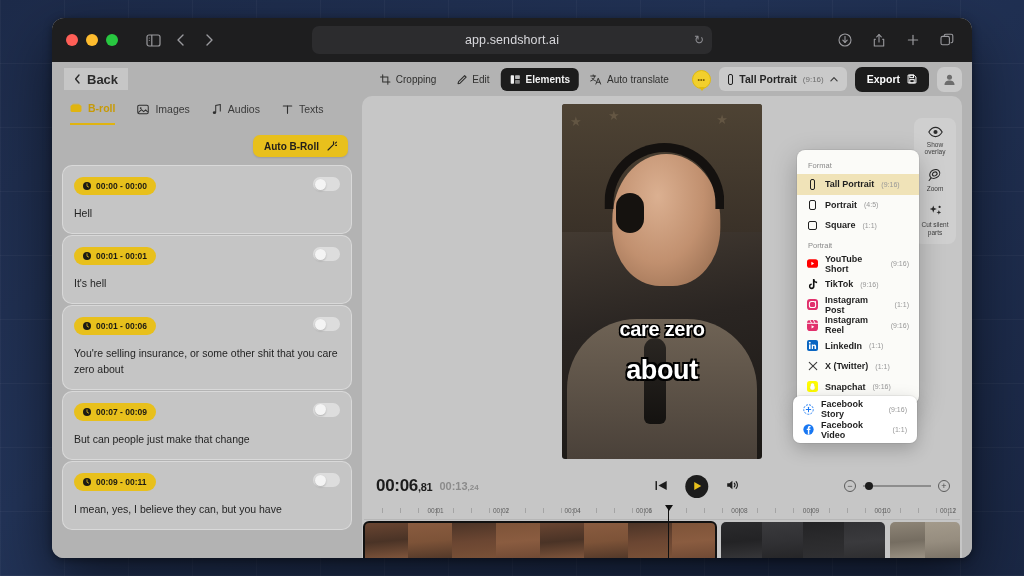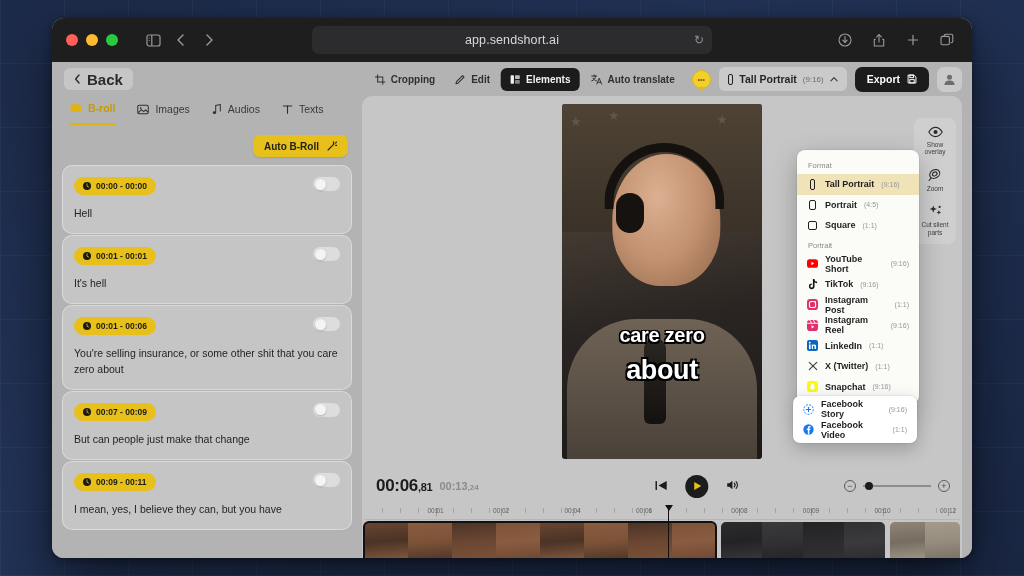--- a/index.html
+++ b/index.html
@@ -48,27 +48,27 @@
   .right-icons { position: absolute; right: 12px; display: flex; gap: 8px; align-items: center; }
 
   
   .app { flex: 1; background: #b3b3b3; display: flex; flex-direction: column; position: relative; }
   .apphead {
     height: 34px; flex: 0 0 34px; display: flex; align-items: center;
     padding: 0 12px; gap: 8px; position: relative;
   }
   .back-btn {
     display: flex; align-items: center; gap: 6px; height: 22px; padding: 8px 10px;
-    background: rgba(255,255,255,.25); border-radius: 6px; font-size: 15px;
+    background: rgba(255,255,255,.25); border-radius: 0; font-size: 13px;
     color: #2b2b2b; font-weight: 600;
   }
   .center-tools { position: absolute; left: 50%; transform: translateX(-46%); display: flex; gap: 2px; align-items: center; }
   .tool {
     display: flex; align-items: center; gap: 5px; height: 23px; padding: 0 9px;
-    border-radius: 6px; font-size: 10px; color: #30302f; font-weight: 700; white-space: nowrap;
+    border-radius: 6px; font-size: 10px; color: #30302f; font-weight: 400; white-space: nowrap;
   }
   .tool.active { background: #1c1c1c; color: #f2f2f2; font-weight: 600; }
   .head-right { position: absolute; right: 10px; display: flex; align-items: center; gap: 8px; }
   .coin {
     width: 19px; height: 19px; border-radius: 50%; background: #f2cf2c;
     border: 1.6px solid #e0ba0e; display: flex; align-items: center; justify-content: center;
     font-size: 7px; color: #7a5f00; position: relative;
   }
   .coin::after { content:""; position:absolute; bottom:-3px; left:6px; width:0;height:0;
     border-left:3px solid transparent;border-right:3px solid transparent;border-top:4px solid #e0ba0e;}
@@ -153,21 +153,21 @@
     position: absolute; left: 50%; bottom: 0; transform: translateX(-50%);
     width: 190px; height: 140px; border-radius: 70px 70px 0 0;
     background: linear-gradient(180deg,#6f6355 0%, #4a4139 100%);
   }
   .mic { position:absolute; left:41%; bottom: 10%; width: 22px; height: 86px;
          background: linear-gradient(180deg,#2a2622,#141210); border-radius: 11px 11px 6px 6px; }
   .caption { position: absolute; left: 0; right: 0; bottom: 21%; text-align: center;
              line-height: 1.0; }
   .cap-l1 { font-size: 20px; font-weight: 800; color: #fff; letter-spacing: -.3px;
             text-shadow: 0 0 2px #000, 1.5px 1.5px 0 #000, -1.5px 1.5px 0 #000, 1.5px -1.5px 0 #000, -1.5px -1.5px 0 #000; }
-  .cap-l2 { font-size: 27px; font-weight: 800; color: #fff; letter-spacing: -.4px; display:block; margin-top:12px;
+  .cap-l2 { font-size: 27px; font-weight: 800; color: #fff; letter-spacing: -.4px; display:block; margin-top:18px;
             text-shadow: 0 0 2px #000, 1.8px 1.8px 0 #000, -1.8px 1.8px 0 #000, 1.8px -1.8px 0 #000, -1.8px -1.8px 0 #000; }
 
   
   .rail {
     position: absolute; right: 6px; top: 22px; width: 42px;
     background: rgba(255,255,255,.16); border-radius: 8px; padding: 8px 2px;
     display: flex; flex-direction: column; gap: 12px; align-items: center;
   }
   .rail-item { display: flex; flex-direction: column; align-items: center; gap: 3px; }
   .rail-label { font-size: 6.5px; color: #3e3e3e; text-align: center; line-height: 1.15; font-weight: 500; }

